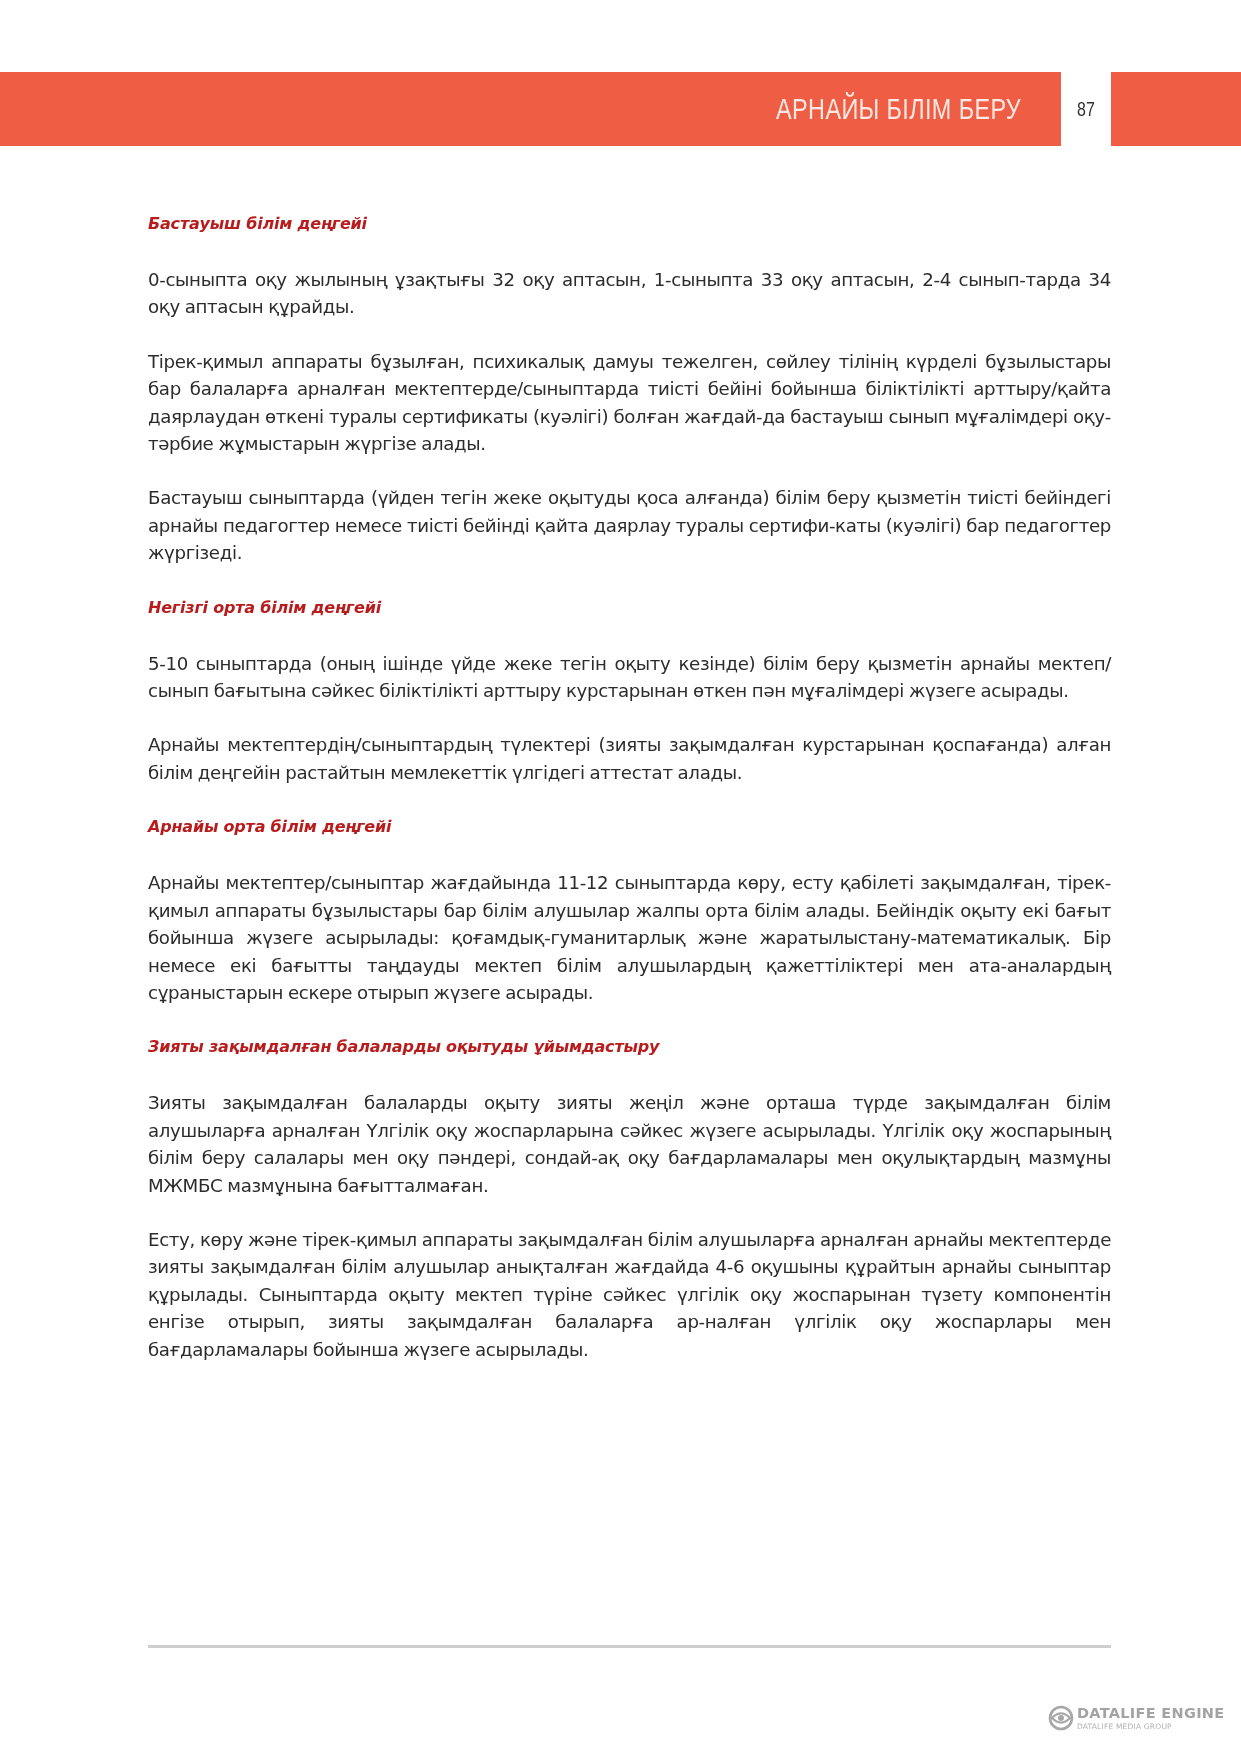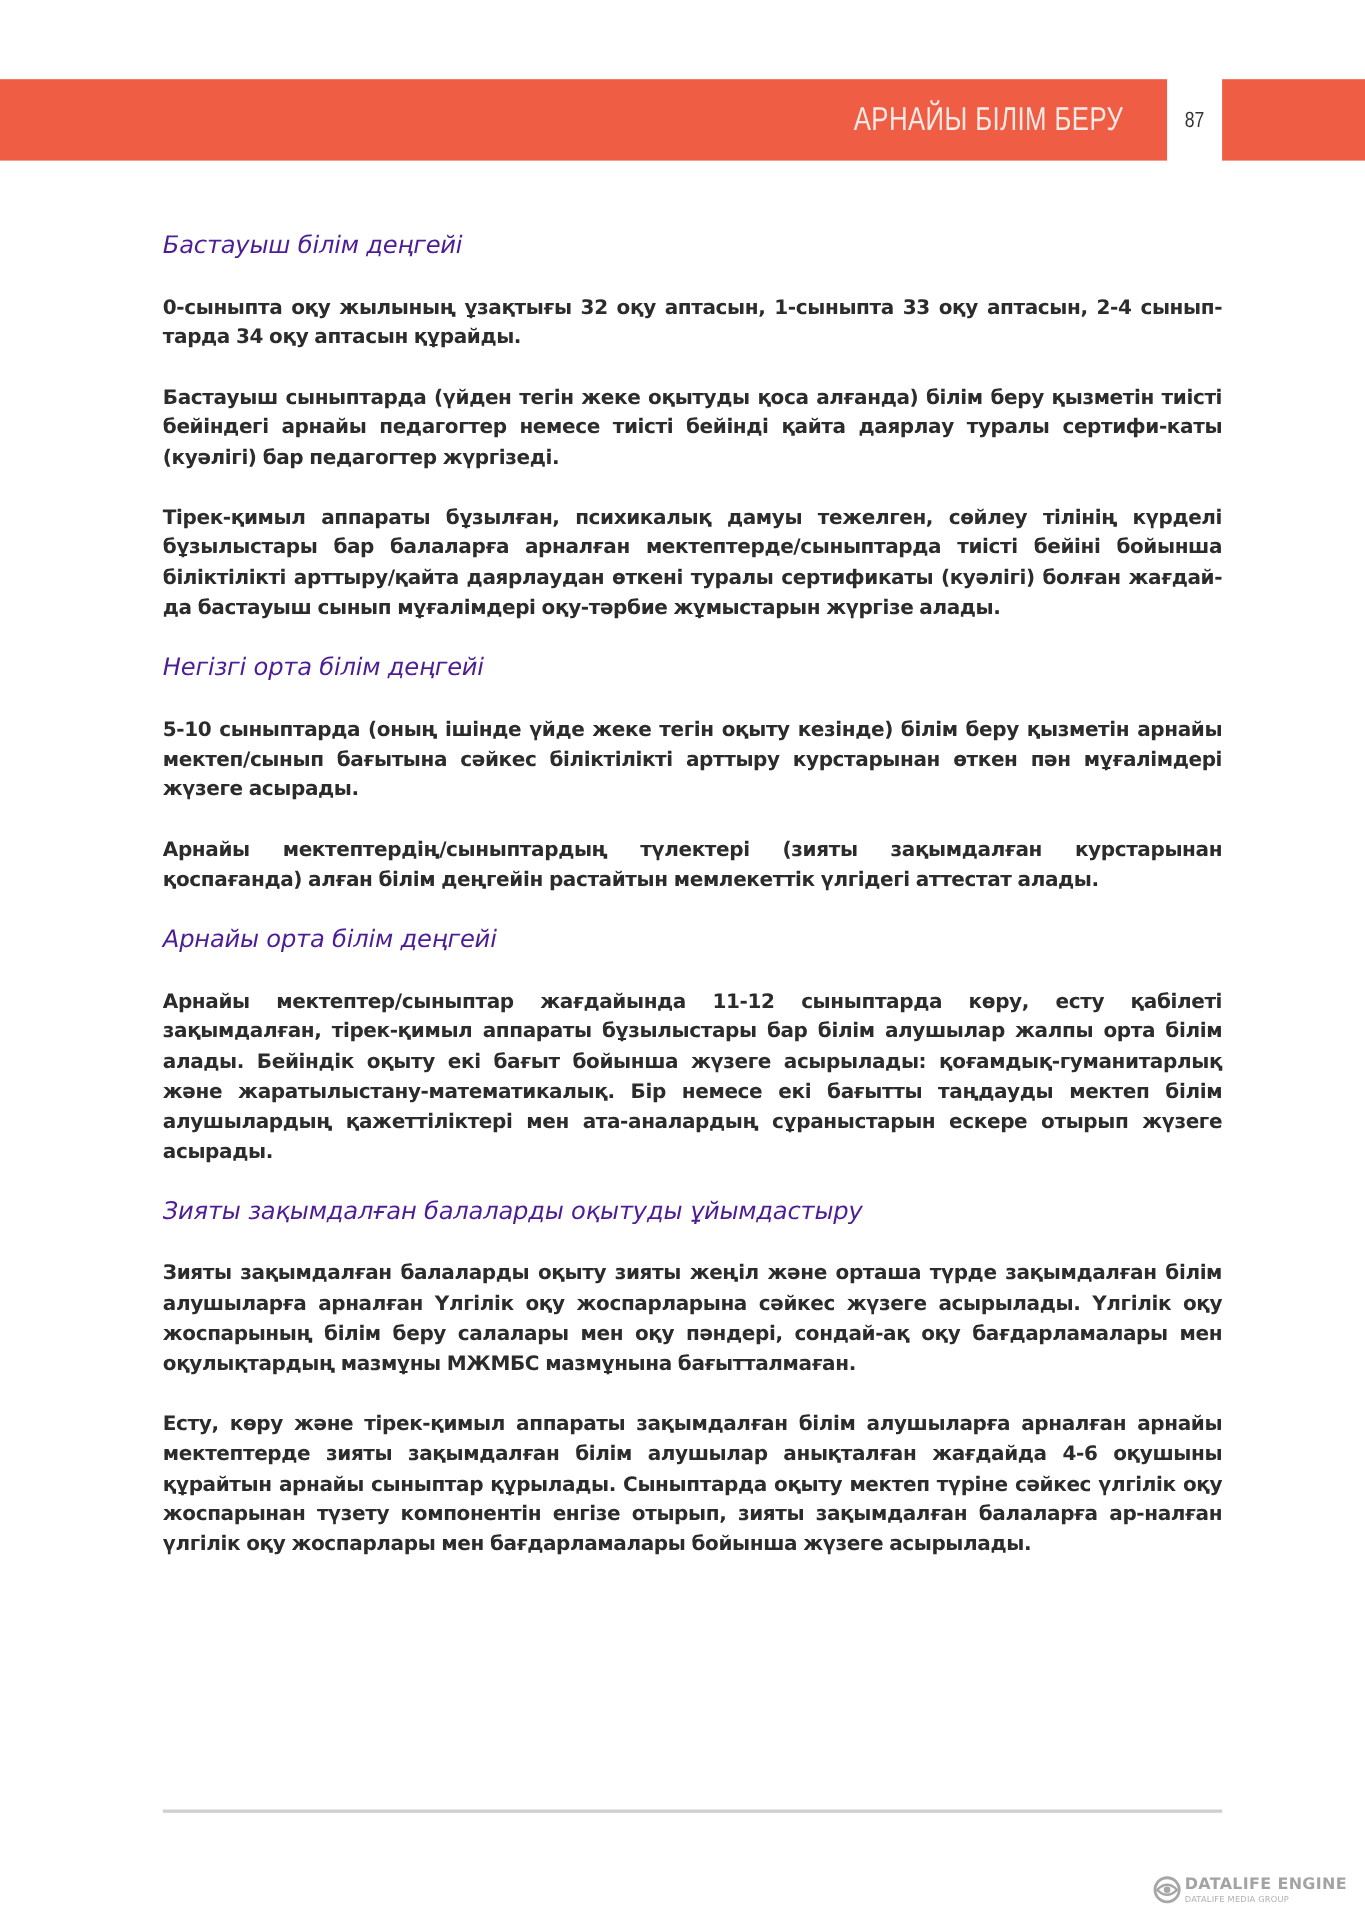--- a/index.html
+++ b/index.html
@@ -12,25 +12,25 @@
          background: #f05d45; }
   .section-title { position: absolute; right: 220px; top: 72px; height: 74px; line-height: 74px;
          color: #fbe9e3; font-family: "Liberation Sans Narrow", "Liberation Sans", sans-serif;
          font-size: 30px; letter-spacing: 0.5px; transform: scaleX(0.78); transform-origin: right center;
          white-space: nowrap; }
   .page-number { position: absolute; left: 1061px; width: 50px; top: 72px; height: 74px; line-height: 74px;
          text-align: center; color: #333; font-family: "Liberation Sans", sans-serif; font-size: 20px;
          transform: scaleX(0.8); }
 
   .content { position: absolute; left: 148px; top: 210px; width: 963px; }
-  .heading { font-family: "DejaVu Sans", sans-serif; font-weight: normal; font-style: italic;
-         font-size: 22px; color: #4c1d95; margin: 0 0 28px 0; line-height: 28px; letter-spacing: -0.2px; }
+  .heading { font-family: "DejaVu Sans", sans-serif; font-weight: bold; font-style: italic;
+         font-size: 16px; color: #b91c1c; margin: 0 0 28px 0; line-height: 28px; letter-spacing: -0.2px; }
   .para { font-family: "DejaVu Sans", sans-serif; font-size: 18.2px; line-height: 27.4px;
          text-align: justify; margin: 0 0 27px 0; color: #2c2c2c; letter-spacing: -0.35px;
-         word-spacing: -0.5px; font-weight: bold; }
+         word-spacing: -0.5px; }
 
   .bottom-rule { position: absolute; left: 148px; top: 1645px; width: 963px; height: 3px;
          background: #cfcfcf; }
 
   .watermark { position: absolute; left: 1048px; top: 1700px; width: 190px; height: 36px;
          display: flex; align-items: center; gap: 3px; opacity: 0.9; }
   .wm-logo { width: 26px; height: 26px; }
   .wm-text { display: flex; flex-direction: column; line-height: 1; }
   .wm-title { font-family: "DejaVu Sans", sans-serif; font-weight: bold; font-size: 14.5px;
          color: #9a9a9a; letter-spacing: 0.3px; }
@@ -43,22 +43,22 @@
 <div class="header-bar-left"></div>
 <div class="header-bar-right"></div>
 <div class="section-title">АРНАЙЫ БІЛІМ БЕРУ</div>
 <div class="page-number">87</div>
 
 <div class="content">
 
   <div>
     <div class="heading">Бастауыш білім деңгейі</div>
     <p class="para">0-сыныпта оқу жылының ұзақтығы 32 оқу аптасын, 1-сыныпта 33 оқу аптасын, 2-4 сынып-тарда 34 оқу аптасын құрайды.</p>
+    <p class="para">Тірек-қимыл аппараты бұзылған, психикалық дамуы тежелген, сөйлеу тілінің күрделі бұзылыстары бар балаларға арналған мектептерде/сыныптарда тиісті бейіні бойынша біліктілікті арттыру/қайта даярлаудан өткені туралы сертификаты (куәлігі) болған жағдай-да бастауыш сынып мұғалімдері оқу-тәрбие жұмыстарын жүргізе алады.</p>
     <p class="para">Бастауыш сыныптарда (үйден тегін жеке оқытуды қоса алғанда) білім беру қызметін тиісті бейіндегі арнайы педагогтер немесе тиісті бейінді қайта даярлау туралы сертифи-каты (куәлігі) бар педагогтер жүргізеді.</p>
-    <p class="para">Тірек-қимыл аппараты бұзылған, психикалық дамуы тежелген, сөйлеу тілінің күрделі бұзылыстары бар балаларға арналған мектептерде/сыныптарда тиісті бейіні бойынша біліктілікті арттыру/қайта даярлаудан өткені туралы сертификаты (куәлігі) болған жағдай-да бастауыш сынып мұғалімдері оқу-тәрбие жұмыстарын жүргізе алады.</p>
   </div>
 
   <div>
     <div class="heading">Негізгі орта білім деңгейі</div>
     <p class="para">5-10 сыныптарда (оның ішінде үйде жеке тегін оқыту кезінде) білім беру қызметін арнайы мектеп/сынып бағытына сәйкес біліктілікті арттыру курстарынан өткен пән мұғалімдері жүзеге асырады.</p>
     <p class="para">Арнайы мектептердің/сыныптардың түлектері (зияты зақымдалған курстарынан қоспағанда) алған білім деңгейін растайтын мемлекеттік үлгідегі аттестат алады.</p>
   </div>
 
   <div>
     <div class="heading">Арнайы орта білім деңгейі</div>

